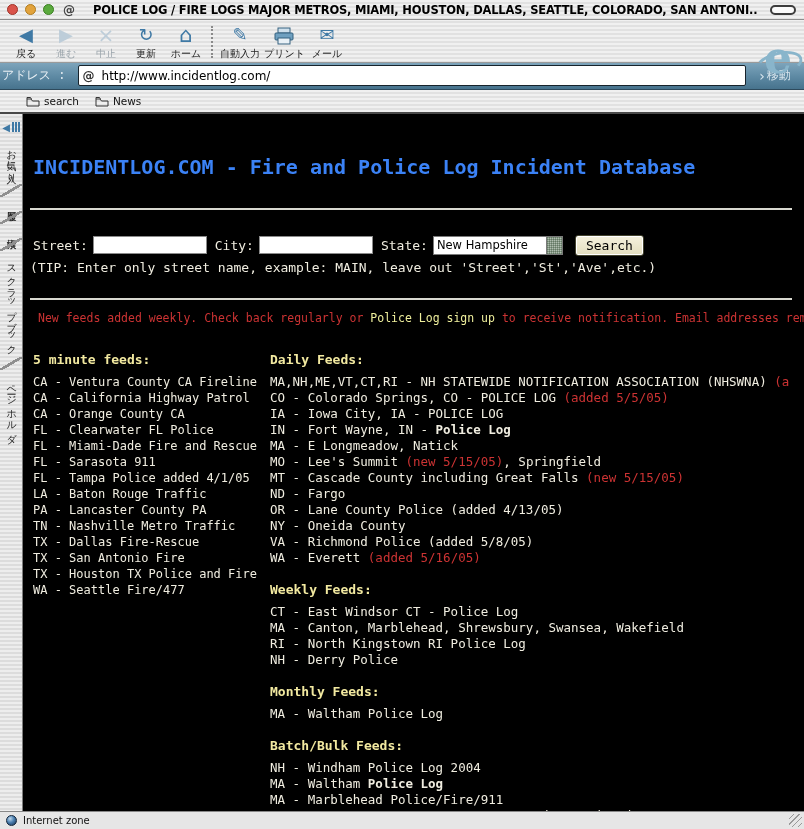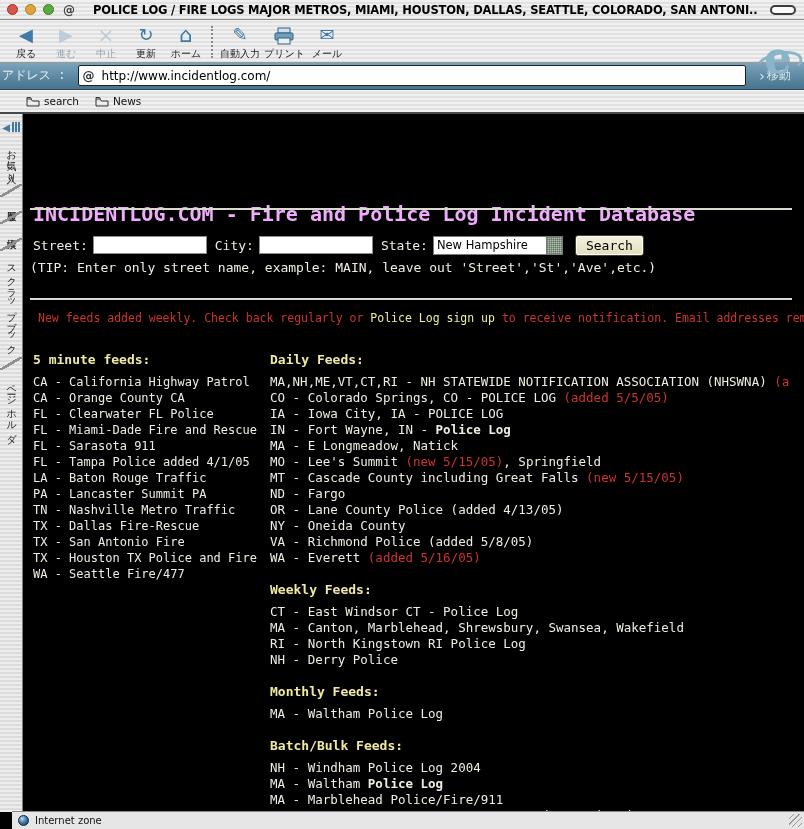--- a/index.html
+++ b/index.html
@@ -65,21 +65,21 @@
   .collapse-btn .tri{color:#3F79A5;font-size:10px;margin-right:1px;}
   .collapse-btn .bar{width:2px;height:10px;background:#3F79A5;margin-left:1px;}
   .side-tab{writing-mode:vertical-rl;text-orientation:mixed;font-size:10px;color:#222;
     padding:7px 0;white-space:nowrap;cursor:default;}
   .tab-sep{width:100%;height:13px;
     background:linear-gradient(to bottom right,transparent 44%,#8f8f8f 44%,#8f8f8f 56%,transparent 56%);}
 
   
   .content{position:absolute;top:114px;bottom:17px;left:23px;right:0;background:#000;overflow:hidden;}
   .page-heading{position:absolute;left:10px;top:41px;font-family:"DejaVu Sans Mono",monospace;
-    font-weight:bold;font-size:20px;color:#f0abfc;white-space:nowrap;margin-top:47px;}
+    font-weight:bold;font-size:20px;color:#3b82f6;white-space:nowrap;}
   .hr{position:absolute;left:7px;width:762px;height:2px;background:#D9D9D0;}
   .hr1{top:94px;} .hr2{top:184px;}
 
   .form-row{position:absolute;left:10px;top:120px;height:22px;display:flex;align-items:center;
     font-family:"DejaVu Sans Mono",monospace;font-size:13px;color:#F0EDE0;white-space:nowrap;}
   .form-row label{margin-right:5px;}
   .txt-input{width:108px;height:16px;background:#fff;border:1px solid #8a8a8a;margin-right:8px;
     font-family:"DejaVu Sans Mono",monospace;font-size:12px;color:#000;padding:0 2px;}
   .sel{width:130px;height:19px;background:#fff;border:1px solid #7a7a7a;display:flex;align-items:center;
     margin-right:12px;box-sizing:border-box;}
@@ -103,21 +103,21 @@
     font-family:"DejaVu Sans Mono",monospace;font-size:12px;color:#F0EDE0;}
   .col-right{position:absolute;left:247px;top:238px;right:0;overflow:hidden;
     font-family:"DejaVu Sans Mono",monospace;font-size:12.5px;color:#F0EDE0;}
   .feed-heading{font-weight:bold;font-size:13px;color:#F2E9A0;line-height:16px;margin-bottom:6px;
     white-space:nowrap;}
   .feed-section{margin-bottom:16px;}
   .feed-row{line-height:16px;white-space:nowrap;}
   .c-red{color:#CC3333;} .c-yellow{color:#EFEF9C;} .bold{font-weight:bold;}
 
   
-  .statusbar{position:absolute;bottom:0;left:12px;right:0;height:17px;background:#E6E6E6;
+  .statusbar{position:absolute;bottom:0;left:0;right:0;height:17px;background:#E6E6E6;
     border-top:1px solid #888;display:flex;align-items:center;z-index:30;}
   .globe{width:11px;height:11px;border-radius:50%;margin-left:6px;
     background:radial-gradient(circle at 35% 30%,#BFD8EC 0%,#4A7FB0 45%,#17304d 100%);
     border:1px solid #10243a;box-sizing:border-box;}
   .status-text{font-size:10px;color:#111;margin-left:6px;flex:1;}
   .grip{width:13px;height:13px;margin-right:2px;
     background:repeating-linear-gradient(135deg,transparent 0 3px,#9a9a9a 3px 4px);}
 </style>
 </head>
 <body>
@@ -245,28 +245,29 @@
 
   <div class="hr hr2"></div>
 
   <div class="notice">
       <div class="notice-line"><span class="c-red">New feeds added weekly. Check back regularly or </span><span class="c-yellow">Police Log sign up</span><span class="c-red"> to receive notification. Email addresses rema</span></div>
     </div>
 
   <div class="col-left">
     <div class="feed-heading">5 minute feeds:</div>
     <div>
+        <div class="feed-row"><span>CA - Ventura County CA Fireline</span></div>
         <div class="feed-row"><span>CA - California Highway Patrol</span></div>
         <div class="feed-row"><span>CA - Orange County CA</span></div>
         <div class="feed-row"><span>FL - Clearwater FL Police</span></div>
         <div class="feed-row"><span>FL - Miami-Dade Fire and Rescue</span></div>
         <div class="feed-row"><span>FL - Sarasota 911</span></div>
         <div class="feed-row"><span>FL - Tampa Police added 4/1/05</span></div>
         <div class="feed-row"><span>LA - Baton Rouge Traffic</span></div>
-        <div class="feed-row"><span>PA - Lancaster Summit PA</span></div>
+        <div class="feed-row"><span>PA - Lancaster County PA</span></div>
         <div class="feed-row"><span>TN - Nashville Metro Traffic</span></div>
         <div class="feed-row"><span>TX - Dallas Fire-Rescue</span></div>
         <div class="feed-row"><span>TX - San Antonio Fire</span></div>
         <div class="feed-row"><span>TX - Houston TX Police and Fire</span></div>
         <div class="feed-row"><span>WA - Seattle Fire/477</span></div>
       </div>
   </div>
 
   <div class="col-right">
     <div class="feed-section">

